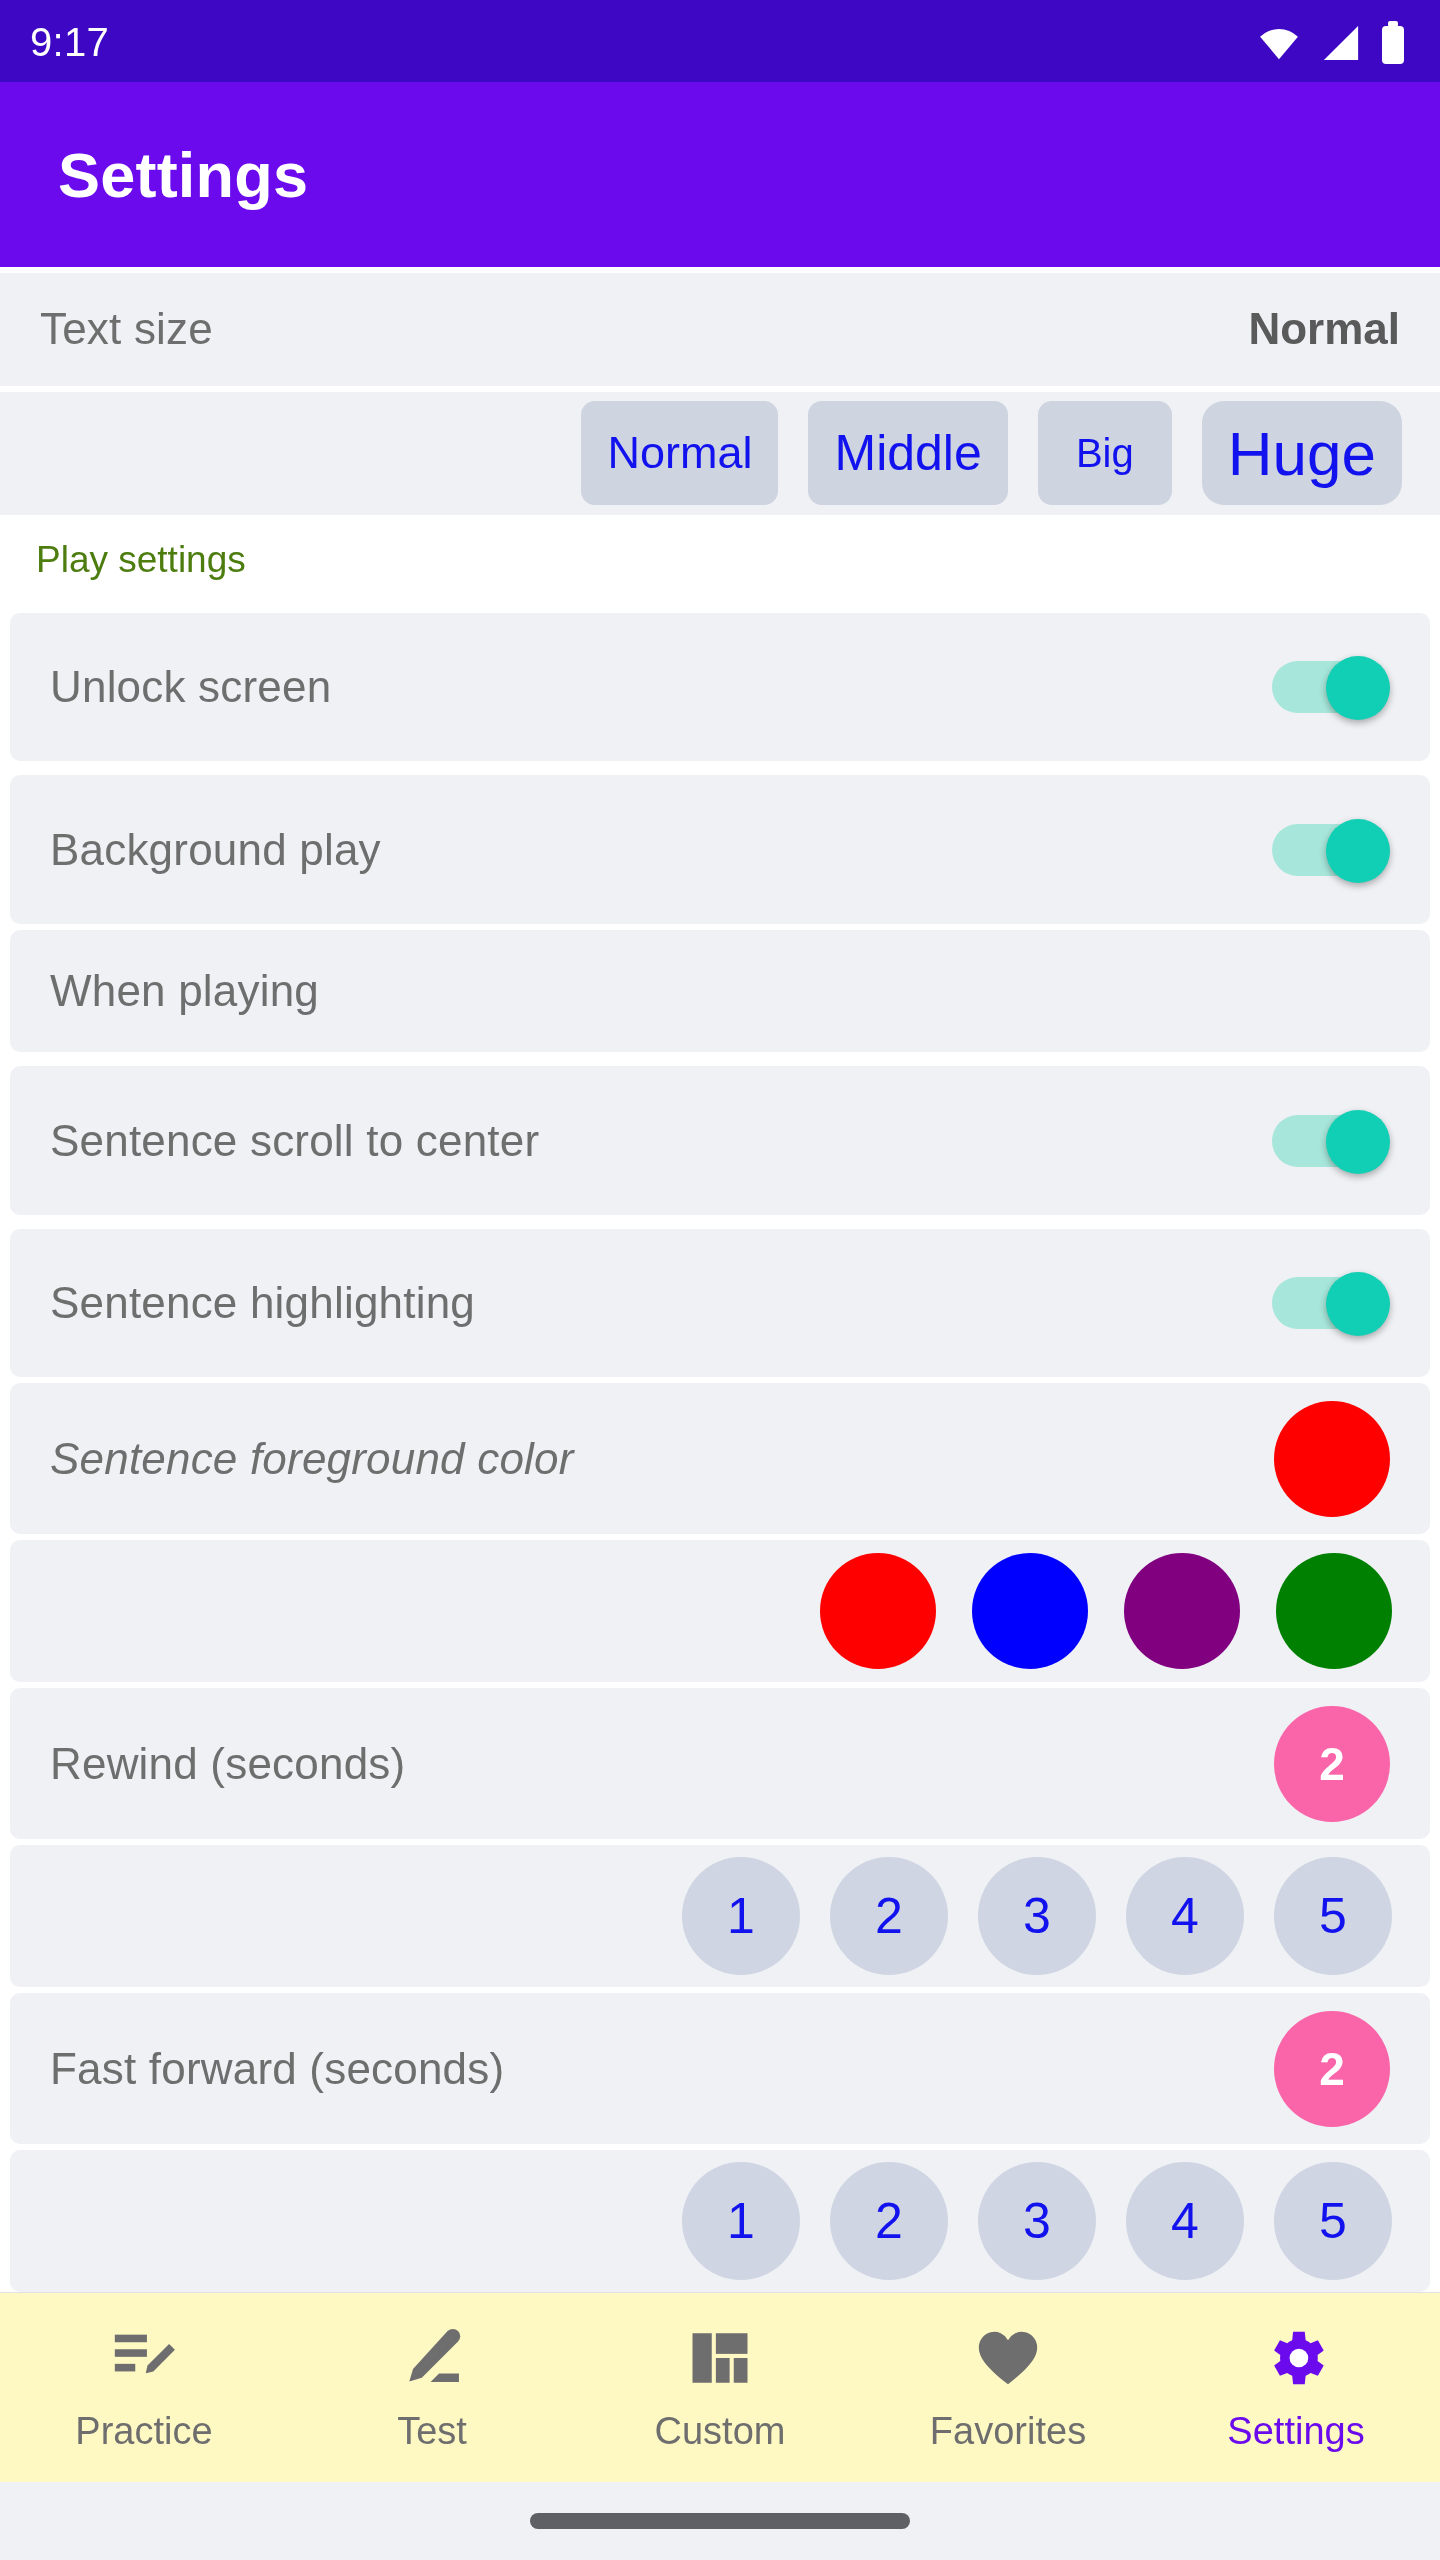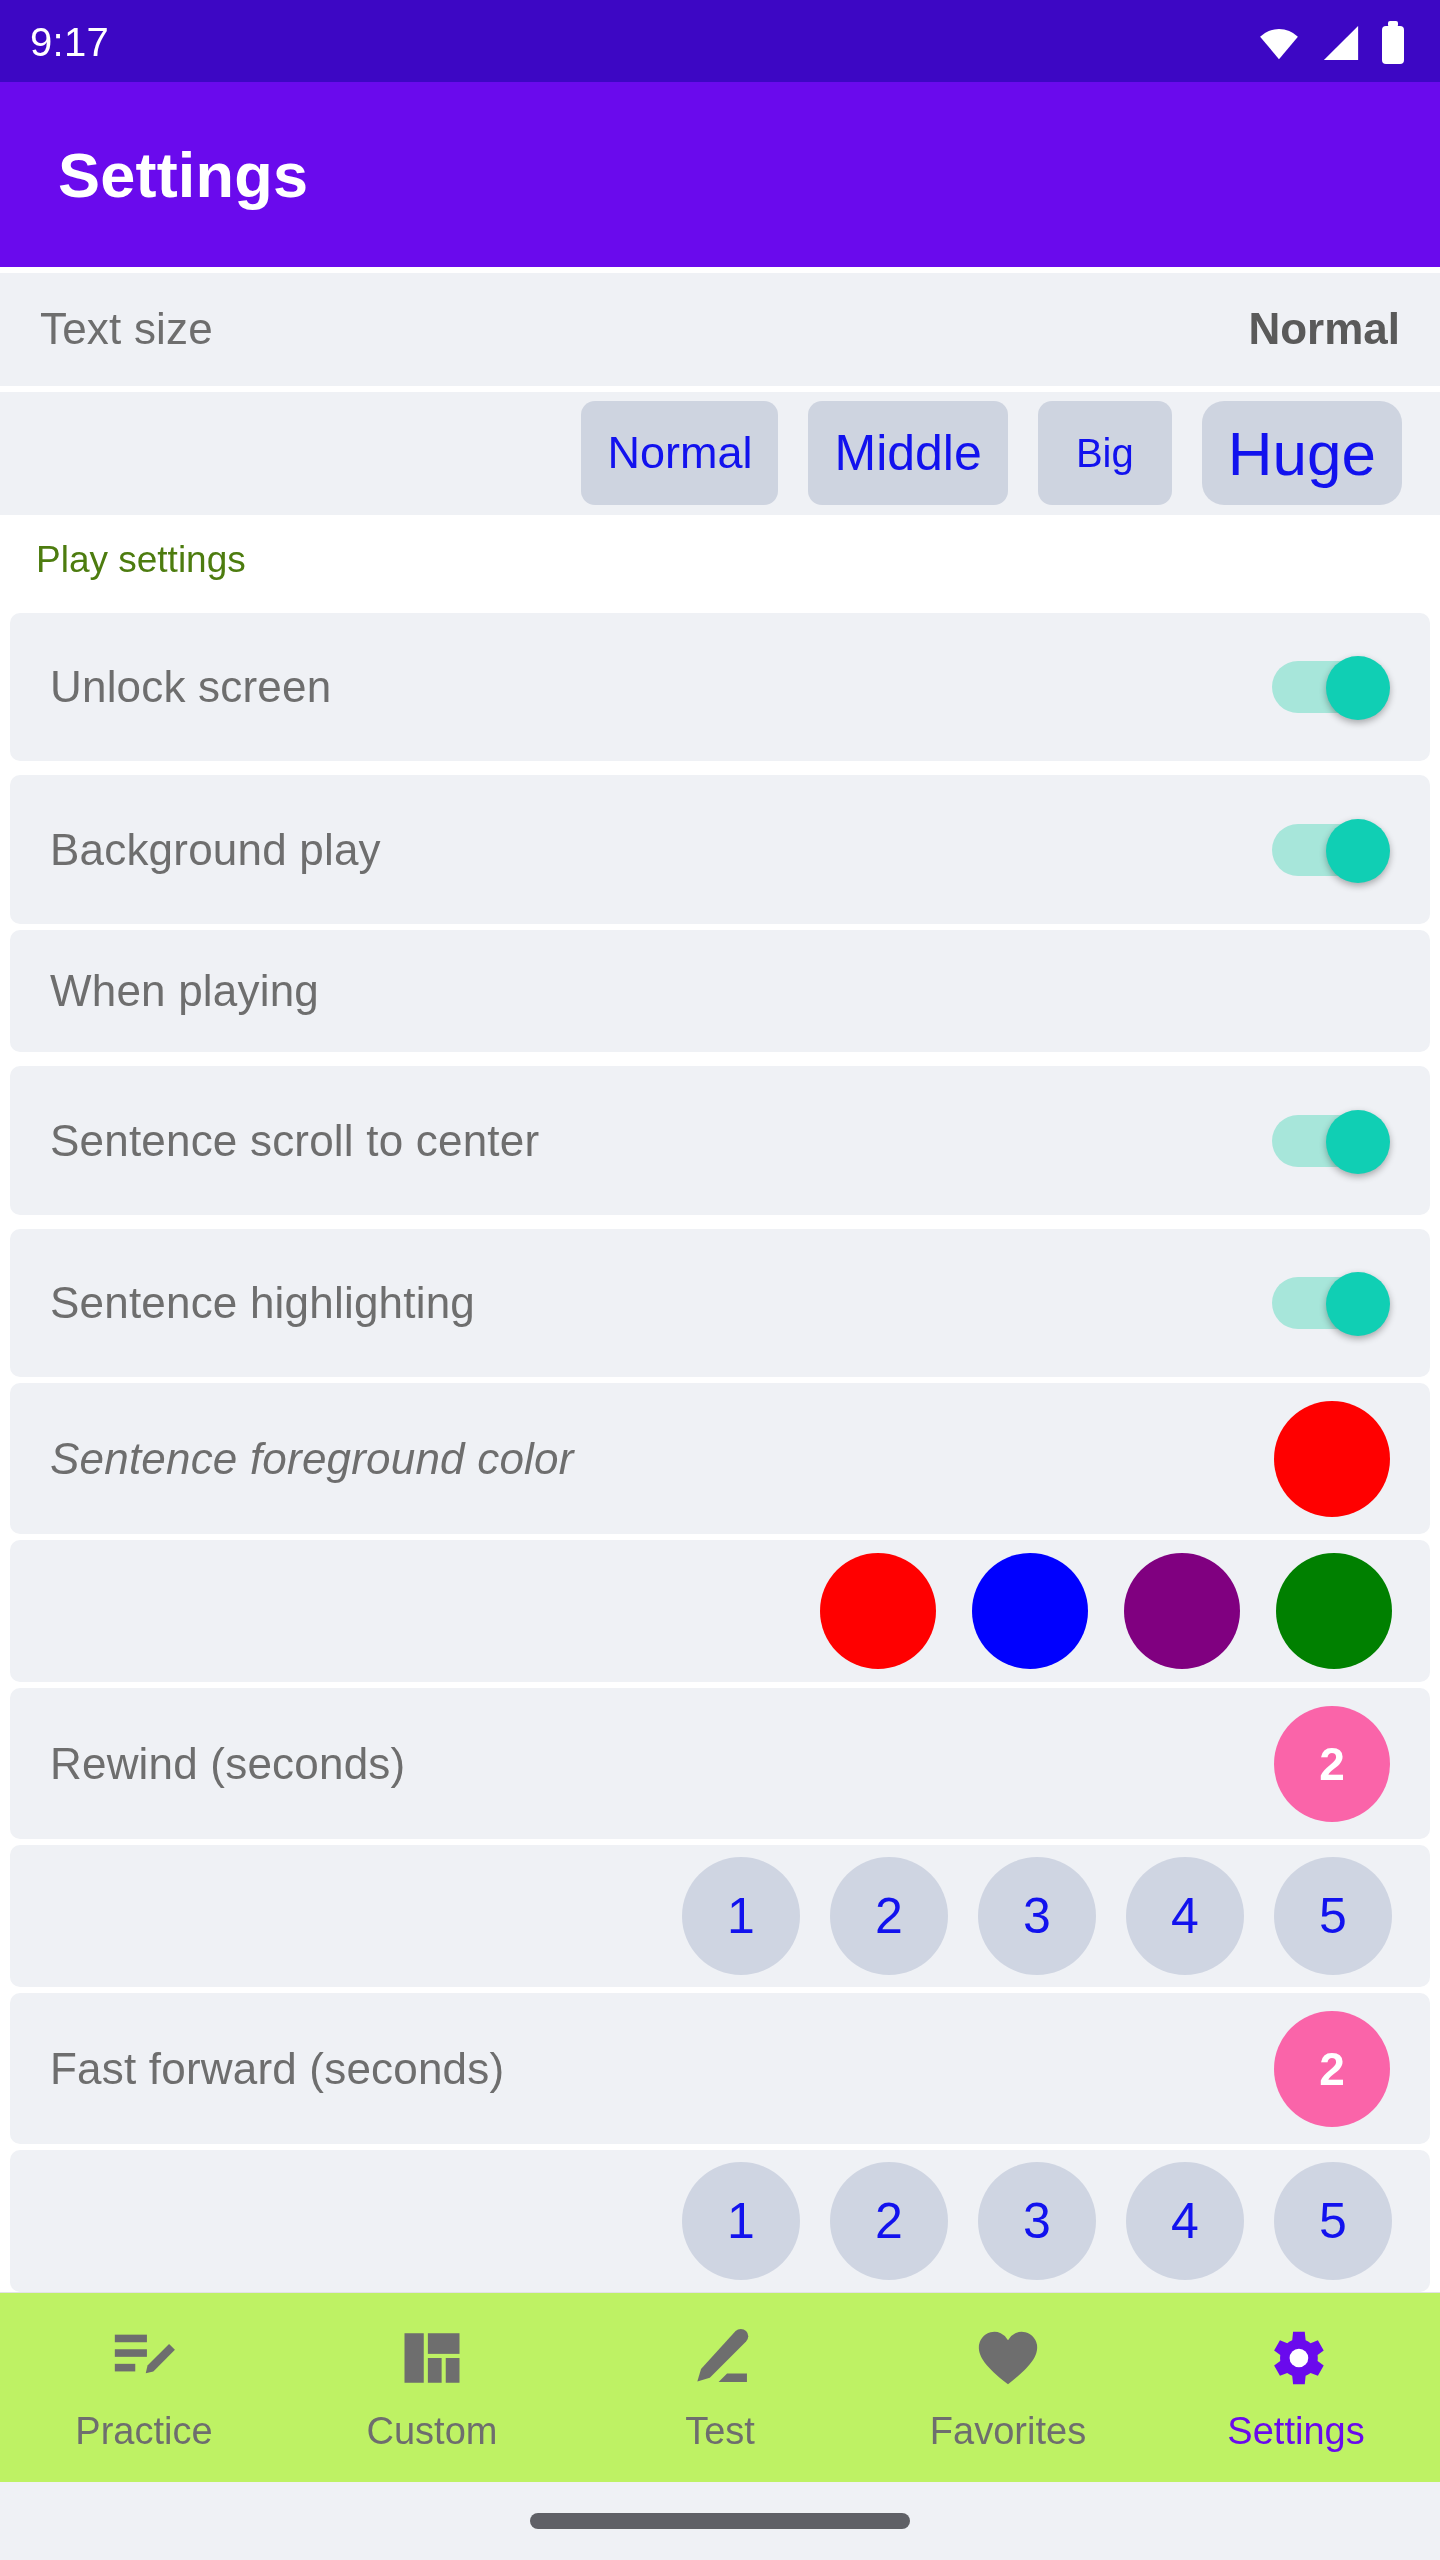--- a/index.html
+++ b/index.html
@@ -92,21 +92,21 @@
   }
   .row-numbers { height:148px; justify-content:flex-end; gap:30px; padding-right:38px; }
   .num-chip {
     width:118px; height:118px; border-radius:50%;
     background:#CFD5E2; color:#1212EE; font-size:50px;
     display:flex; align-items:center; justify-content:center;
   }
 
   
   .bottom-nav {
-    flex:0 0 190px; background:#bef264;
+    flex:0 0 190px; background:#fef9c3;
     border-top:1px solid #E2E2E6;
     display:flex; align-items:center;
   }
   .nav-item {
     flex:1; display:flex; flex-direction:column;
     align-items:center; justify-content:center; gap:16px;
   }
   .nav-label { font-size:38px; color:#6E6E6E; }
   .nav-item.active .nav-label { color:#6A0AED; }
   .nav-icon { height:72px; display:flex; align-items:center; justify-content:center; }
@@ -252,42 +252,42 @@
           <rect x="2" y="9" width="11" height="2.6" fill="#6E6E6E"></rect>
           <rect x="2" y="14" width="7" height="2.6" fill="#6E6E6E"></rect>
           <path d="M20.6 7.2 l2.0 2.0 -7.4 7.4 -2.6 .6 .6 -2.6 Z" fill="#6E6E6E"></path>
         </svg>
       </span>
       <span class="nav-label">Practice</span>
     </div>
 
     <div class="nav-item">
       <span class="nav-icon">
+        <svg width="68" height="68" viewBox="0 0 24 24">
+          <path d="M17.5 2.5 a2.6 2.6 0 0 1 3.7 3.7 L8.4 19 4 20.3 l1.3 -4.4 Z" fill="#6E6E6E"></path>
+          <path d="M11.5 20.5 L14.5 17.5 L21.5 17.5 L21.5 20.5 Z" fill="#6E6E6E"></path>
+        </svg>
+      </span>
+      <span class="nav-label">Test</span>
+    </div>
+
+    <div class="nav-item">
+      <span class="nav-icon">
         <svg width="66" height="66" viewBox="0 0 24 24">
           <rect x="2" y="3" width="7" height="18" fill="#6E6E6E"></rect>
           <rect x="10.5" y="3" width="11.5" height="7.5" fill="#6E6E6E"></rect>
           <rect x="10.5" y="12" width="5" height="9" fill="#6E6E6E"></rect>
           <rect x="17" y="12" width="5" height="9" fill="#6E6E6E"></rect>
         </svg>
       </span>
       <span class="nav-label">Custom</span>
     </div>
 
     <div class="nav-item">
       <span class="nav-icon">
-        <svg width="68" height="68" viewBox="0 0 24 24">
-          <path d="M17.5 2.5 a2.6 2.6 0 0 1 3.7 3.7 L8.4 19 4 20.3 l1.3 -4.4 Z" fill="#6E6E6E"></path>
-          <path d="M11.5 20.5 L14.5 17.5 L21.5 17.5 L21.5 20.5 Z" fill="#6E6E6E"></path>
-        </svg>
-      </span>
-      <span class="nav-label">Test</span>
-    </div>
-
-    <div class="nav-item">
-      <span class="nav-icon">
         <svg width="70" height="70" viewBox="0 0 24 24">
           <path d="M12 21 C4 14.8 2 11.4 2 8.3 A5.3 5.3 0 0 1 12 5.9 A5.3 5.3 0 0 1 22 8.3 C22 11.4 20 14.8 12 21 Z" fill="#6E6E6E"></path>
         </svg>
       </span>
       <span class="nav-label">Favorites</span>
     </div>
 
     <div class="nav-item active">
       <span class="nav-icon">
         <svg width="70" height="70" viewBox="0 0 24 24">

